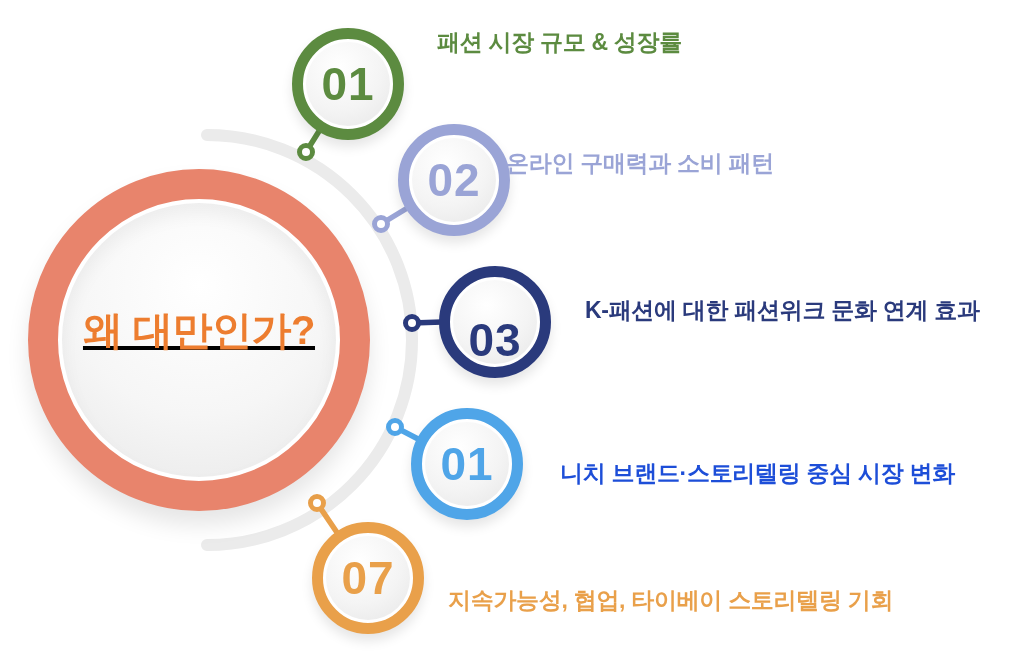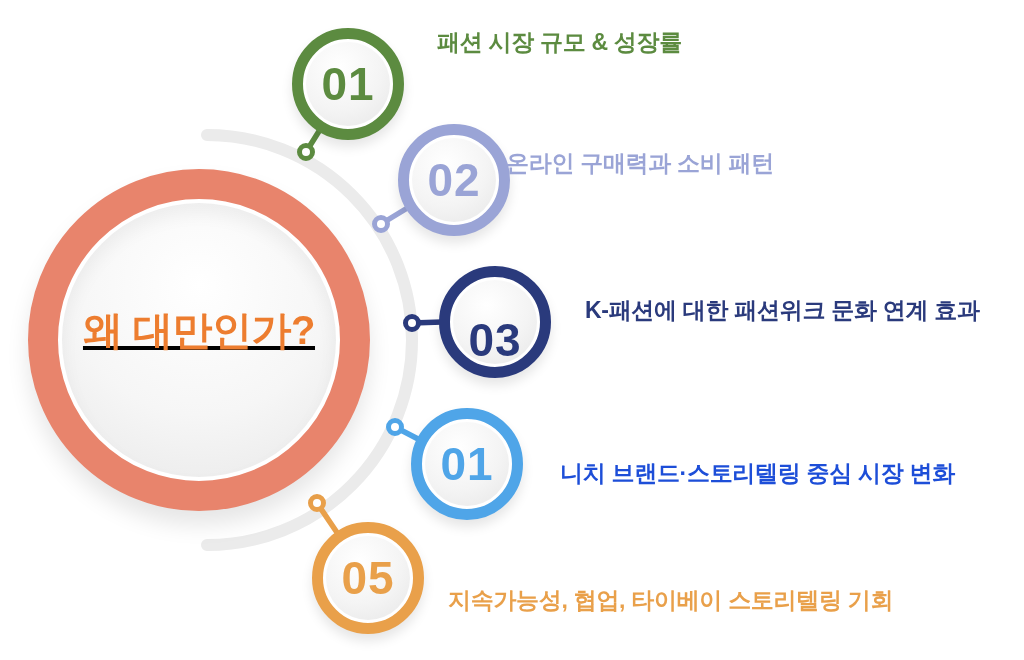--- a/index.html
+++ b/index.html
@@ -125,18 +125,18 @@
 
   <div class="step-circle" style="left: 411px; top: 408px; border-color: rgb(79, 165, 232);">
     <div class="step-inner">
       <span class="step-number" style="color: rgb(79, 165, 232);">01</span>
     </div>
   </div>
   <div class="step-label" style="left: 560px; top: 456px; color: #1d4ed8;">니치 브랜드·스토리텔링 중심 시장 변화</div>
 
   <div class="step-circle" style="left: 312px; top: 522px; border-color: rgb(233, 160, 74);">
     <div class="step-inner">
-      <span class="step-number" style="color: rgb(233, 160, 74);">05</span>
+      <span class="step-number" style="color: rgb(233, 160, 74);">07</span>
     </div>
   </div>
   <div class="step-label" style="left: 448px; top: 583px; color: rgb(233, 160, 74);">지속가능성, 협업, 타이베이 스토리텔링 기회</div>
 
 </div>
 
 </body></html>

